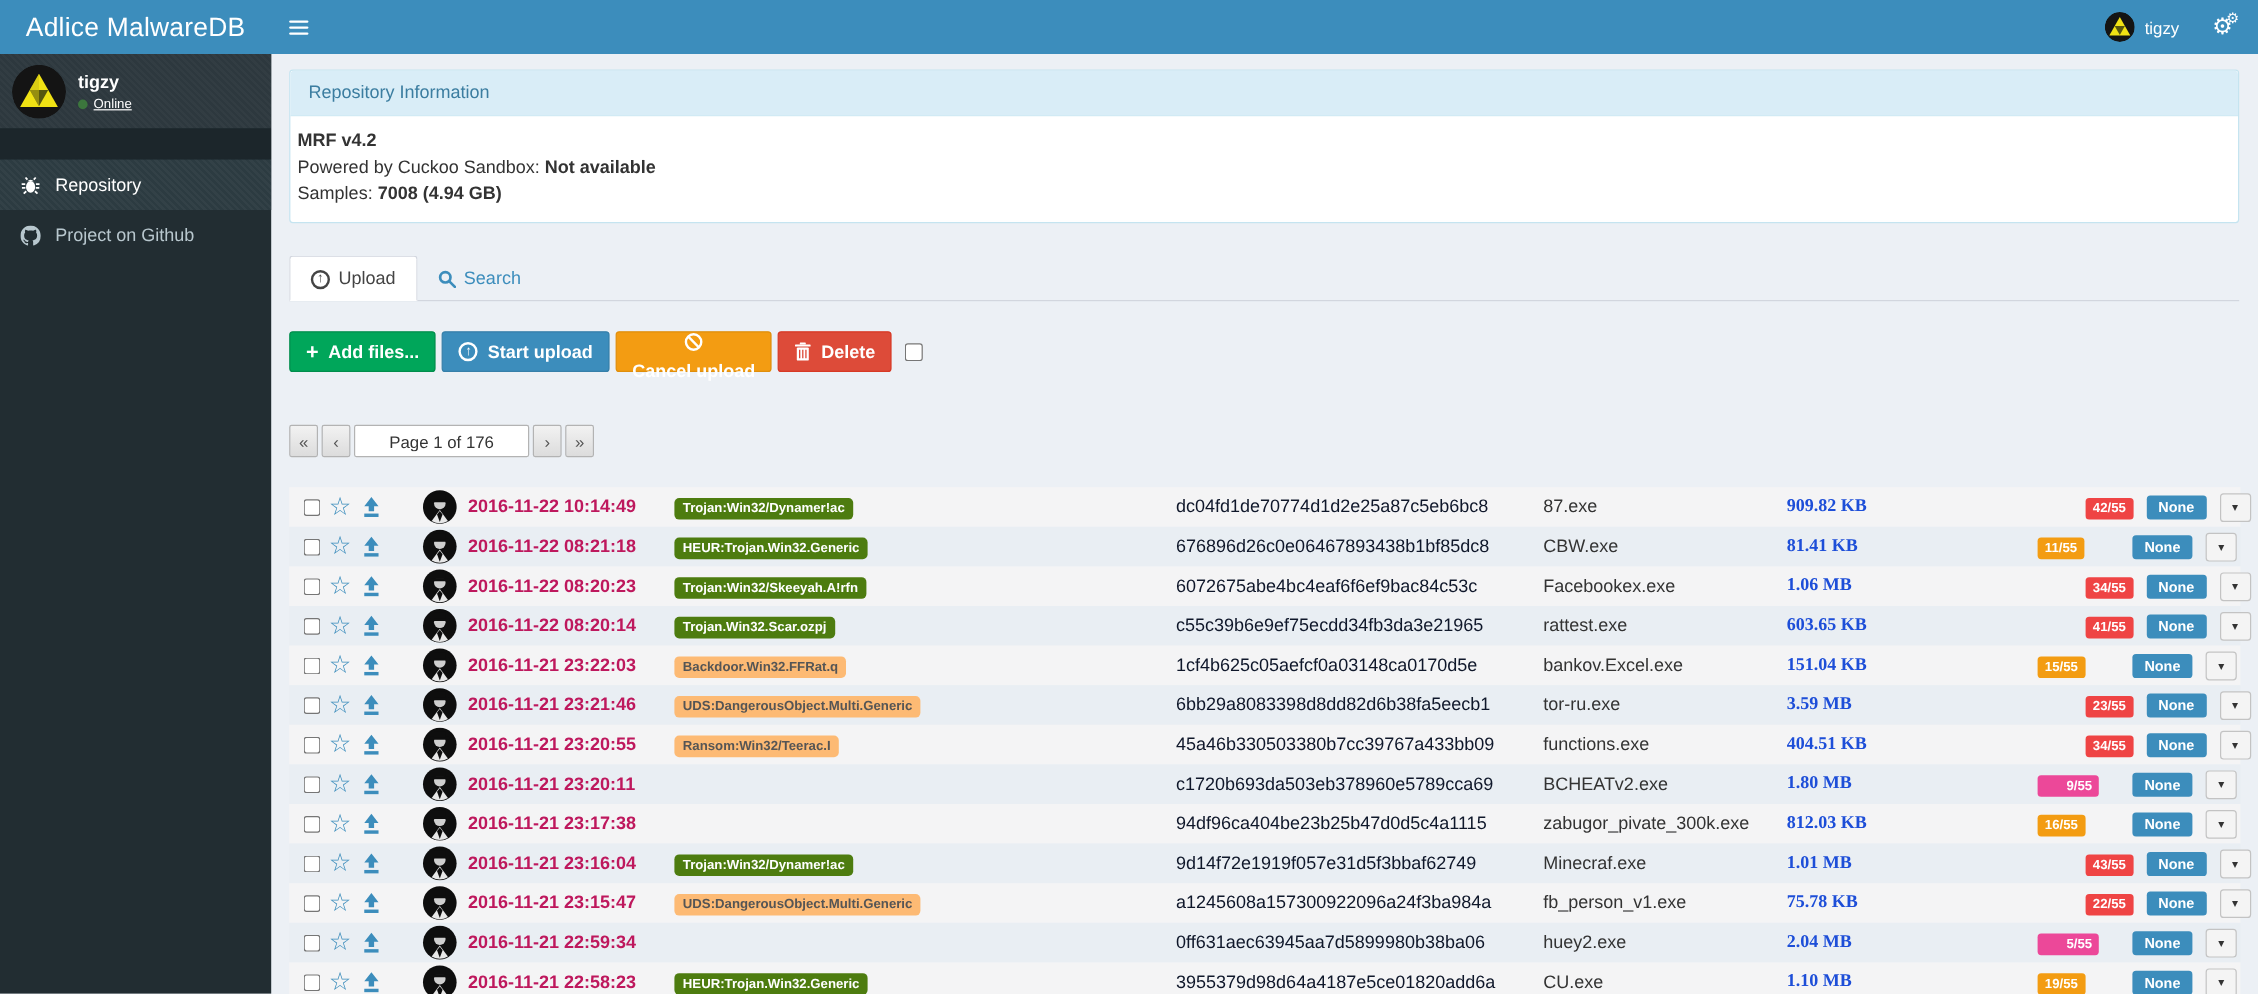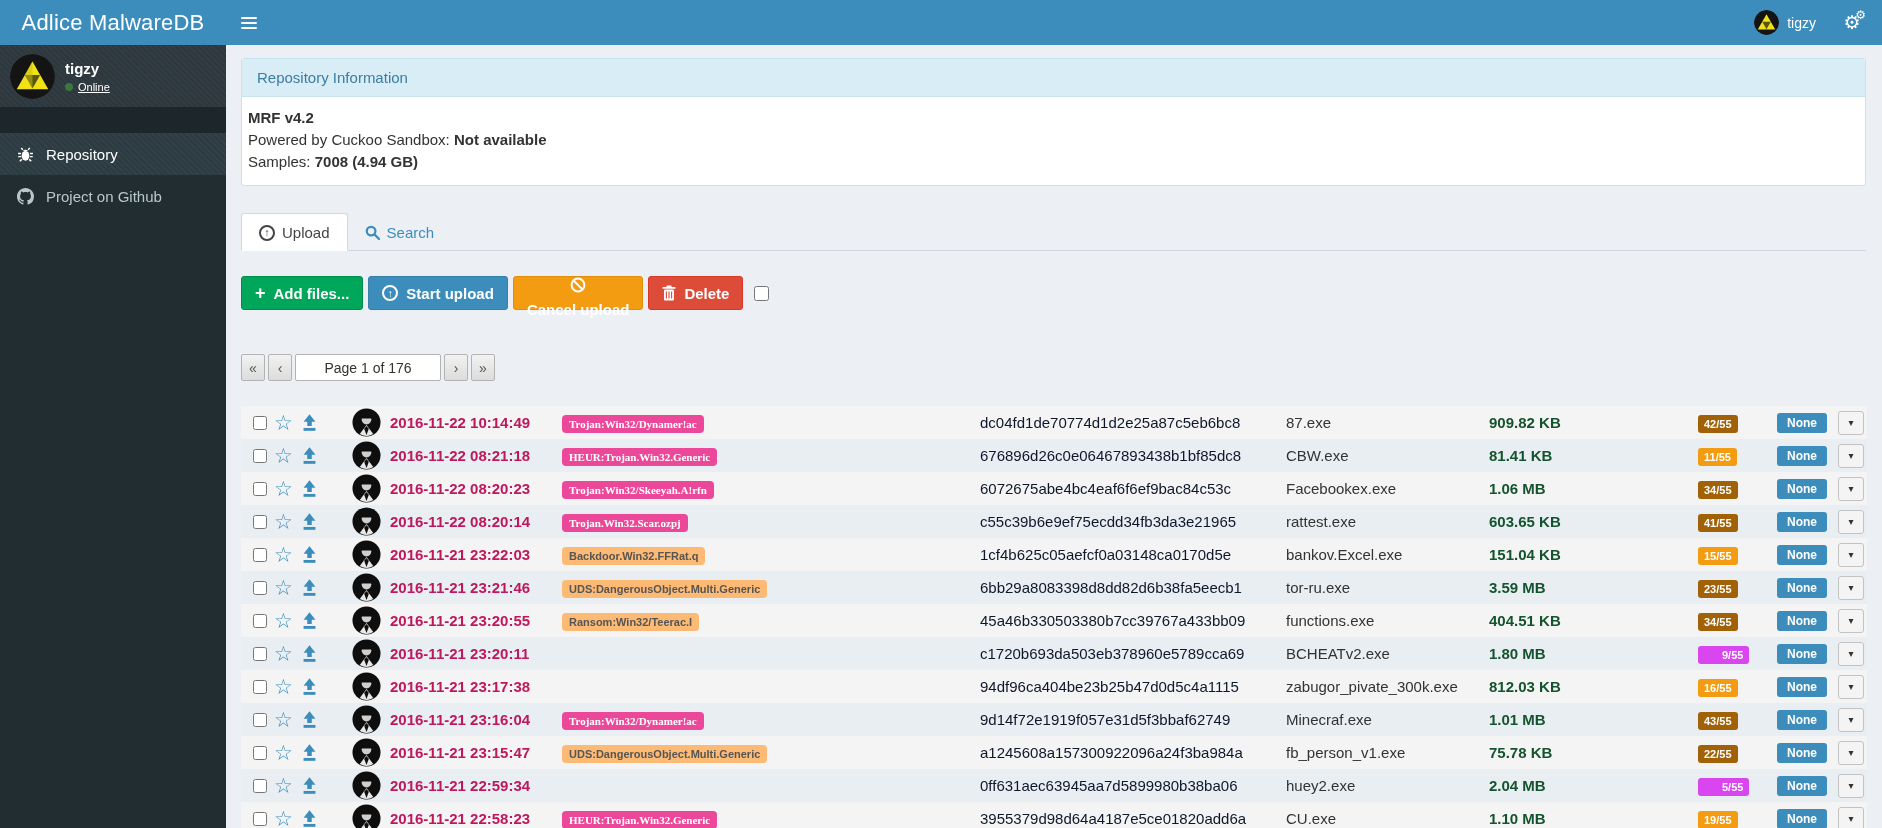--- a/index.html
+++ b/index.html
@@ -77,31 +77,31 @@
   .row:nth-child(even) { background:#e9eef3; }
   .c-cb    { flex:0 0 26px; display:flex; justify-content:flex-end; }
   .c-cb input { width:14px; height:14px; }
   .c-ic    { flex:0 0 70px; display:flex; align-items:center; gap:7px; padding-left:7px; }
   .star { color:#3c8dbc; font-size:21px; line-height:1; cursor:pointer; }
   .upl { cursor:pointer; display:flex; }
   .c-av    { flex:0 0 44px; display:flex; justify-content:flex-end; }
   .c-date  { flex:0 0 175px; padding-left:9px; font-weight:700; color:#be185d; }
   .c-det   { flex:0 0 395px; padding-left:6px; }
   .det { font-size:11px; font-weight:700; padding:3px 7px; border-radius:4px; white-space:nowrap; }
-  .det-danger { background:#ec4899; color:#fff;font-family:Liberation Serif, serif; }
+  .det-danger { background:#4d7c0f; color:#fff; }
   .det-muted  { background:#fdba74; color:#555; }
   .c-hash  { flex:0 0 335px; padding-left:5px; }
   .c-hash a { color:#0f172a; text-decoration:none;margin-left:24px; }
   .c-file  { flex:0 0 198px; color:#333; }
-  .c-size  { flex:0 0 214px; padding-left:5px; color:#14532d; font-weight:700; }
+  .c-size  { flex:0 0 214px; padding-left:5px; color:#1d4ed8; font-weight:700;font-family:Liberation Serif, serif; }
   .c-ratio { flex:0 0 68px; }
   .ratio { font-size:11px; font-weight:700; color:#fff; padding:3px 6px; border-radius:3px; }
-  .lvl-high { background:#a16207; }
+  .lvl-high { background:#ef4444;margin-left:40px; }
   .lvl-med  { background:#f39c12; }
-  .lvl-low  { background:#d946ef;padding-left:24px; }
+  .lvl-low  { background:#ec4899;padding-left:24px; }
   .c-tag   { flex:0 0 72px; display:flex; justify-content:center; }
   .tag-none { background:#3c8dbc; color:#fff; font-size:12px; font-weight:700; padding:3px 10px; border-radius:3px; }
   .c-dd    { flex:0 0 29px; }
   .dd-btn { width:26px; height:24px; background:#f4f4f4; border:1px solid #c3c3c3; border-radius:3px;
             font-size:10px; color:#333; cursor:pointer; display:flex; align-items:center; justify-content:center; }
   svg { display:block; }
 </style>
 </head>
 <body>
 

